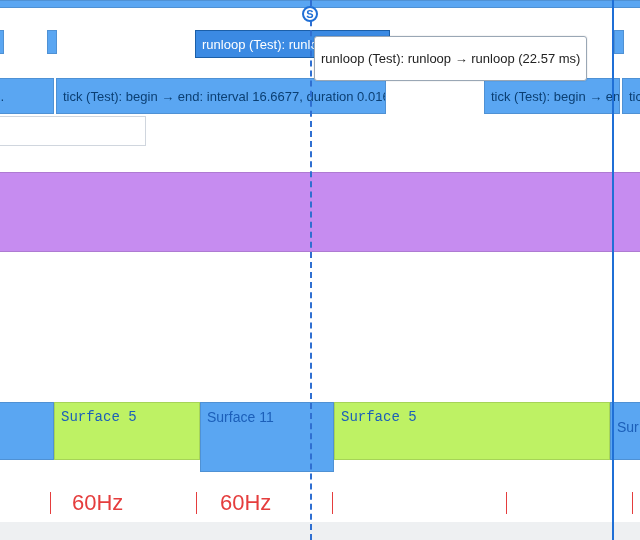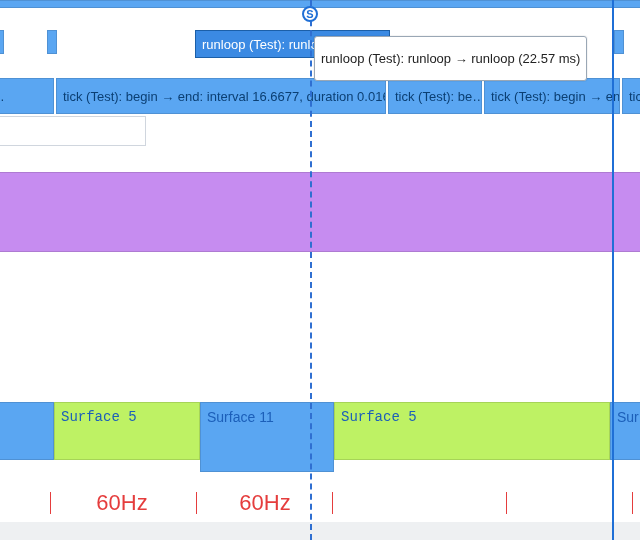--- a/index.html
+++ b/index.html
@@ -29,21 +29,20 @@
   .blue { background: #5aa6f2; color: #0b3f73; }
   .blue-dark { background: #3b8ae3; color: #fff; }
   .purple { background: #c68cf0; }
   .green { background: #bef264; color: #0b3f2a; font-family: Liberation Mono, monospace; }
   .label-only { color: #1c5fb9; font-size: 14px; }
   .hz {
     position: absolute;
     color: #e53d3d;
     font-size: 22px;
     font-weight: 400;
-    text-align: center;
   }
   .hz-tick {
     position: absolute;
     width: 1px;
     height: 22px;
     background: #e53d3d;
   }
   .tooltip {
     position: absolute;
     background: #fff;
@@ -100,23 +99,20 @@
 </div>
 
 <div class="block blue" style="left:614px; top:30px; width:10px; height:24px; padding:0;"></div>
 
 <div class="block blue ellip" style="left:-60px; top:78px; width:114px; height:36px;">
   <span>in → en…</span>
 </div>
 <div class="block blue ellip" style="left:56px; top:78px; width:330px; height:36px;">
   <span>tick (Test): begin → end: interval 16.6677, duration 0.0167</span>
 </div>
-<div class="block blue ellip" style="left:388px; top:78px; width:94px; height:36px;">
-  <span>tick (Test): be…</span>
-</div>
 <div class="block blue ellip" style="left:484px; top:78px; width:136px; height:36px;">
   <span>tick (Test): begin → en…</span>
 </div>
 <div class="block blue ellip" style="left:622px; top:78px; width:24px; height:36px;">
   <span>tic</span>
 </div>
 
 <div class="block" style="left:-4px; top:116px; width:150px; height:30px; background:#fff; border-color:#d0d6de;"></div>
 
 <div class="block purple" style="left:-4px; top:172px; width:648px; height:80px; padding:0;"></div>
@@ -125,21 +121,21 @@
 <div class="block green" style="left:54px; top:402px; width:146px; height:58px;">
   <span class="label-only" style="align-self:flex-start; margin-top:6px;">Surface 5</span>
 </div>
 <div class="block blue" style="left:200px; top:402px; width:134px; height:70px;">
   <span class="label-only" style="align-self:flex-start; margin-top:6px;">Surface 11</span>
 </div>
 <div class="block green" style="left:334px; top:402px; width:276px; height:58px;">
   <span class="label-only" style="align-self:flex-start; margin-top:6px;">Surface 5</span>
 </div>
 <div class="block blue" style="left:610px; top:402px; width:34px; height:58px;">
-  <span class="label-only" style="align-self:flex-start; margin-top:6px;">Sur</span>
+  <span class="label-only" style="align-self:flex-start; margin-top:16px;">Sur</span>
 </div>
 
 <div class="hz" style="left:72px; top:490px; width:100px;">60Hz</div>
 <div class="hz" style="left:220px; top:490px; width:90px;">60Hz</div>
 <div class="hz" style="left:380px; top:518px; width:100px;">48Hz</div>
 
 <div class="hz-tick" style="left:50px; top:492px;"></div>
 <div class="hz-tick" style="left:196px; top:492px;"></div>
 <div class="hz-tick" style="left:332px; top:492px;"></div>
 <div class="hz-tick" style="left:506px; top:492px;"></div>

